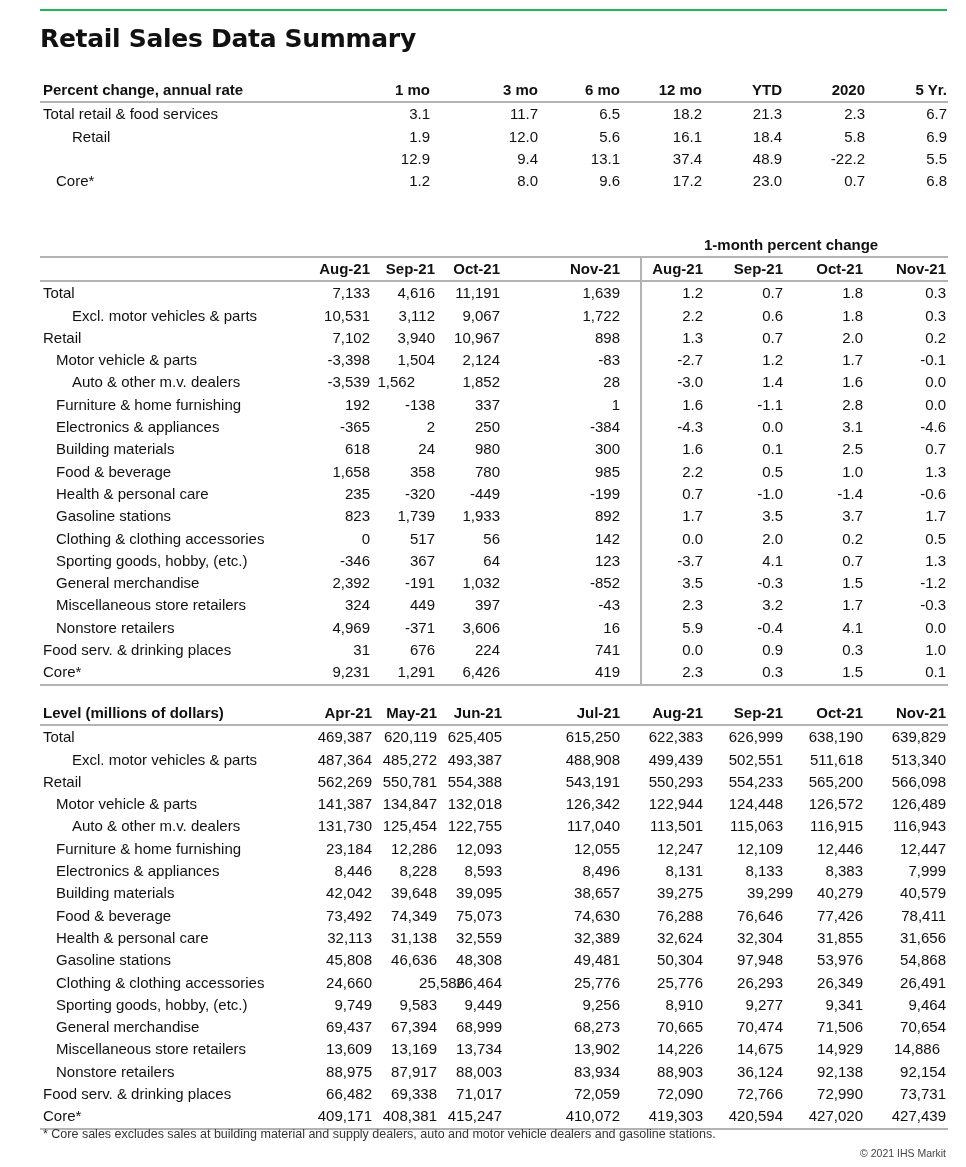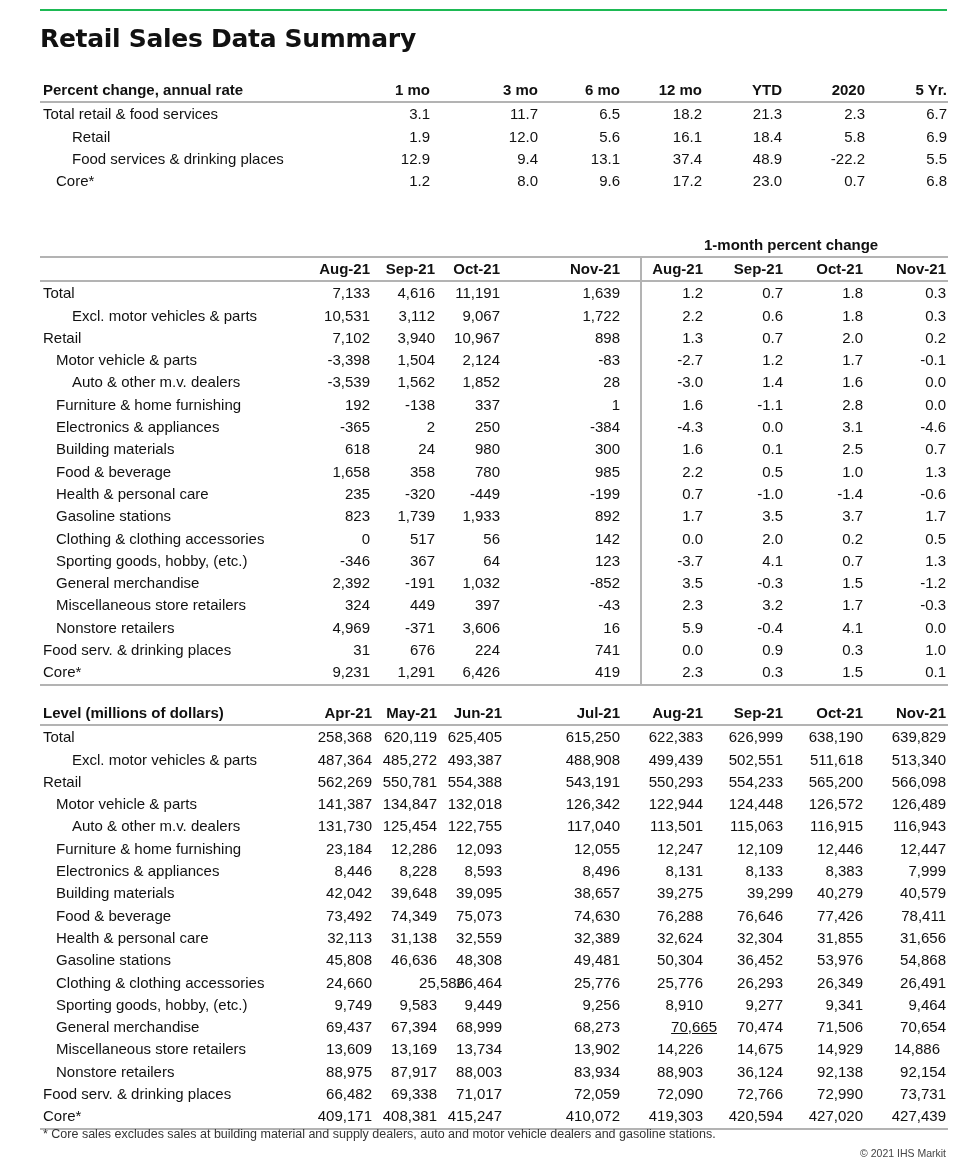--- a/index.html
+++ b/index.html
@@ -56,21 +56,20 @@
         <span class="lbl ind2">Retail</span>
         <span class="c" style="right: 518px;">1.9</span>
         <span class="c" style="right: 410px;">12.0</span>
         <span class="c" style="right: 328px;">5.6</span>
         <span class="c" style="right: 246px;">16.1</span>
         <span class="c" style="right: 166px;">18.4</span>
         <span class="c" style="right: 83px;">5.8</span>
         <span class="c" style="right: 1px;">6.9</span>
       </div>
       <div class="row">
-        <span class="lbl ind2">Food services &amp; drinking places</span>
         <span class="c" style="right: 518px;">12.9</span>
         <span class="c" style="right: 410px;">9.4</span>
         <span class="c" style="right: 328px;">13.1</span>
         <span class="c" style="right: 246px;">37.4</span>
         <span class="c" style="right: 166px;">48.9</span>
         <span class="c" style="right: 83px;">-22.2</span>
         <span class="c" style="right: 1px;">5.5</span>
       </div>
       <div class="row">
         <span class="lbl ind1">Core*</span>
@@ -140,21 +139,21 @@
         <span class="c" style="right: 448px;">2,124</span>
         <span class="c" style="right: 328px;">-83</span>
         <span class="c" style="right: 245px;">-2.7</span>
         <span class="c" style="right: 165px;">1.2</span>
         <span class="c" style="right: 85px;">1.7</span>
         <span class="c" style="right: 2px;">-0.1</span>
       </div>
       <div class="row">
         <span class="lbl ind2">Auto &amp; other m.v. dealers</span>
         <span class="c" style="right: 578px;">-3,539</span>
-        <span class="c" style="right: 513px;">1,562</span>
+        <span class="c" style="right: 533px;">1,562</span>
         <span class="c" style="right: 448px;">1,852</span>
         <span class="c" style="right: 328px;">28</span>
         <span class="c" style="right: 245px;">-3.0</span>
         <span class="c" style="right: 165px;">1.4</span>
         <span class="c" style="right: 85px;">1.6</span>
         <span class="c" style="right: 2px;">0.0</span>
       </div>
       <div class="row">
         <span class="lbl ind1">Furniture &amp; home furnishing</span>
         <span class="c" style="right: 578px;">192</span>
@@ -310,21 +309,21 @@
       <span class="c" style="right: 446px;">Jun-21</span>
       <span class="c" style="right: 328px;">Jul-21</span>
       <span class="c" style="right: 245px;">Aug-21</span>
       <span class="c" style="right: 165px;">Sep-21</span>
       <span class="c" style="right: 85px;">Oct-21</span>
       <span class="c" style="right: 2px;">Nov-21</span>
     </div>
   <div id="sec3-body" class="rule">
       <div class="row">
         <span class="lbl">Total</span>
-        <span class="c" style="right: 576px;">258,368</span>
+        <span class="c" style="right: 576px;">469,387</span>
         <span class="c" style="right: 511px;">620,119</span>
         <span class="c" style="right: 446px;">625,405</span>
         <span class="c" style="right: 328px;">615,250</span>
         <span class="c" style="right: 245px;">622,383</span>
         <span class="c" style="right: 165px;">626,999</span>
         <span class="c" style="right: 85px;">638,190</span>
         <span class="c" style="right: 2px;">639,829</span>
       </div>
       <div class="row">
         <span class="lbl ind2">Excl. motor vehicles &amp; parts</span>
@@ -425,21 +424,21 @@
         <span class="c" style="right: 85px;">31,855</span>
         <span class="c" style="right: 2px;">31,656</span>
       </div>
       <div class="row">
         <span class="lbl ind1">Gasoline stations</span>
         <span class="c" style="right: 576px;">45,808</span>
         <span class="c" style="right: 511px;">46,636</span>
         <span class="c" style="right: 446px;">48,308</span>
         <span class="c" style="right: 328px;">49,481</span>
         <span class="c" style="right: 245px;">50,304</span>
-        <span class="c" style="right: 165px;">36,452</span>
+        <span class="c" style="right: 165px;">97,948</span>
         <span class="c" style="right: 85px;">53,976</span>
         <span class="c" style="right: 2px;">54,868</span>
       </div>
       <div class="row">
         <span class="lbl ind1">Clothing &amp; clothing accessories</span>
         <span class="c" style="right: 576px;">24,660</span>
         <span class="c" style="right: 483px;">25,586</span>
         <span class="c" style="right: 446px;">26,464</span>
         <span class="c" style="right: 328px;">25,776</span>
         <span class="c" style="right: 245px;">25,776</span>
@@ -457,21 +456,21 @@
         <span class="c" style="right: 165px;">9,277</span>
         <span class="c" style="right: 85px;">9,341</span>
         <span class="c" style="right: 2px;">9,464</span>
       </div>
       <div class="row">
         <span class="lbl ind1">General merchandise</span>
         <span class="c" style="right: 576px;">69,437</span>
         <span class="c" style="right: 511px;">67,394</span>
         <span class="c" style="right: 446px;">68,999</span>
         <span class="c" style="right: 328px;">68,273</span>
-        <span class="c" style="right: 231px; text-decoration: underline;">70,665</span>
+        <span class="c" style="right: 245px;">70,665</span>
         <span class="c" style="right: 165px;">70,474</span>
         <span class="c" style="right: 85px;">71,506</span>
         <span class="c" style="right: 2px;">70,654</span>
       </div>
       <div class="row">
         <span class="lbl ind1">Miscellaneous store retailers</span>
         <span class="c" style="right: 576px;">13,609</span>
         <span class="c" style="right: 511px;">13,169</span>
         <span class="c" style="right: 446px;">13,734</span>
         <span class="c" style="right: 328px;">13,902</span>

